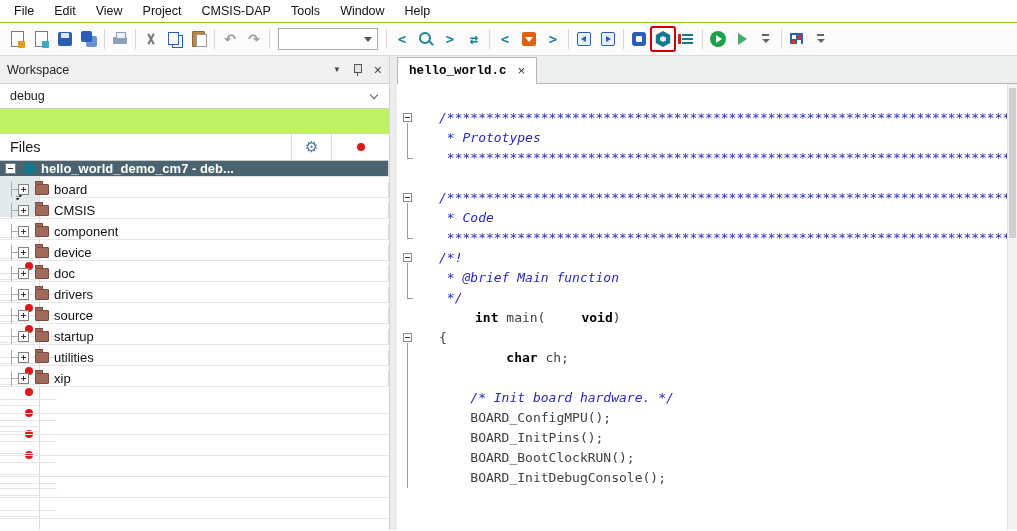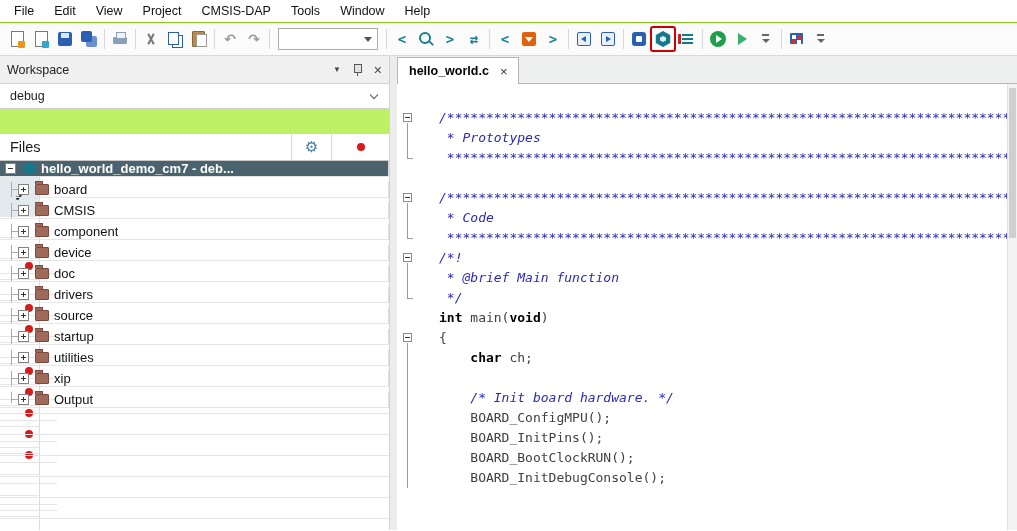--- a/index.html
+++ b/index.html
@@ -130,38 +130,38 @@
                linear-gradient(#aaa,#aaa) 6px 50% / 7px 1px no-repeat; }
   .folder-ic { width: 14px; height: 11px; background: #a06a5a; border: 1px solid #7c4a3c; border-radius: 1px;
                position: relative; margin: 0 5px 0 2px; flex: 0 0 auto; }
   .folder-ic::before { content: ""; position: absolute; left: -1px; top: -4px; width: 6px; height: 2px;
                background: #a06a5a; border: 1px solid #7c4a3c; border-bottom: none; border-radius: 1px 1px 0 0; }
   .proj-hex { width: 13px; height: 13px; background: #15788c; margin: 0 5px 0 3px; flex: 0 0 auto;
               clip-path: polygon(50% 0, 95% 25%, 95% 75%, 50% 100%, 5% 75%, 5% 25%); }
   .tree-label { white-space: nowrap; overflow: hidden; text-overflow: ellipsis; }
 
   
-  .tabbar { height: 28px; background: #eef0f0; border-bottom: 1px solid #b5b5b5; display: flex; align-items: flex-end; }
+  .tabbar { height: 28px; background: #eef0f0; border-bottom: 1px solid #b5b5b5; display: flex; align-items: flex-end; font-family: Liberation Mono, monospace; }
   .ed-tab { height: 27px; display: flex; align-items: center; padding: 0 11px; background: #fff;
             border: 1px solid #b5b5b5; border-bottom: none; margin-bottom: -1px; font-size: 12.5px; font-weight: bold; gap: 11px; }
   .tab-close { font-weight: normal; color: #333; font-size: 13px; cursor: pointer; }
   .editor { flex: 1; position: relative; background: #fff; overflow: hidden; }
   .code { position: absolute; inset: 0; padding-top: 24px; }
   .code-line { display: flex; height: 20px; align-items: stretch; }
   .fm { flex: 0 0 30px; position: relative; }
   .fm-mid::before { content: ""; position: absolute; left: 10px; top: 0; bottom: 0; width: 1px; background: #9a9a9a; }
   .fm-end::before { content: ""; position: absolute; left: 10px; top: 0; height: 11px; width: 1px; background: #9a9a9a; }
   .fm-end::after  { content: ""; position: absolute; left: 10px; top: 10px; width: 6px; height: 1px; background: #9a9a9a; }
   .fm-start::after{ content: ""; position: absolute; left: 10px; top: 15px; bottom: 0; width: 1px; background: #9a9a9a; }
   .fbox { position: absolute; left: 6px; top: 5px; width: 9px; height: 9px; border: 1px solid #8a8a8a; background: #fff; }
   .fbox::before { content: ""; position: absolute; left: 1px; top: 3px; width: 5px; height: 1px; background: #333; }
   .code-text { font-family: "DejaVu Sans Mono", monospace; font-size: 13px; line-height: 20px;
                padding-left: 12px; white-space: pre; color: #404040; overflow: hidden; }
   .tok-c { color: #2929b8; font-style: italic; }
-  .tok-k { color: #000; font-weight: bold; }
+  .tok-k { color: #000; font-weight: bold; margin-left: 36px; }
   .tok-p { color: #404040; }
   .vscroll { position: absolute; top: 0; right: 0; bottom: 0; width: 10px; background: #f3f3f3; border-left: 1px solid #e2e2e2; }
   .vthumb { position: absolute; left: 1px; right: 1px; top: 4px; height: 150px; background: #cfcfcf; }
 </style>
 </head>
 <body>
 
 <div class="app">
 
   <div class="menubar">
@@ -415,26 +415,20 @@
               <span class="expander plus"></span>
               <span class="folder-ic"></span>
               <span class="tree-label">xip</span>
             </div>
             <div class="cell-gear"></div>
             <div class="cell-dot">
               <span class="red-dot"></span>
             </div>
           </div>
           <div class="tree-row">
-            <div class="cell-name">
-              <span class="conn conn-last"></span>
-              <span class="expander plus"></span>
-              <span class="folder-ic"></span>
-              <span class="tree-label">Output</span>
-            </div>
             <div class="cell-gear"></div>
             <div class="cell-dot"></div>
           </div>
           <div class="tree-row">
             <div class="cell-name"></div>
             <div class="cell-gear"></div>
             <div class="cell-dot"></div>
           </div>
           <div class="tree-row">
             <div class="cell-name"></div>

